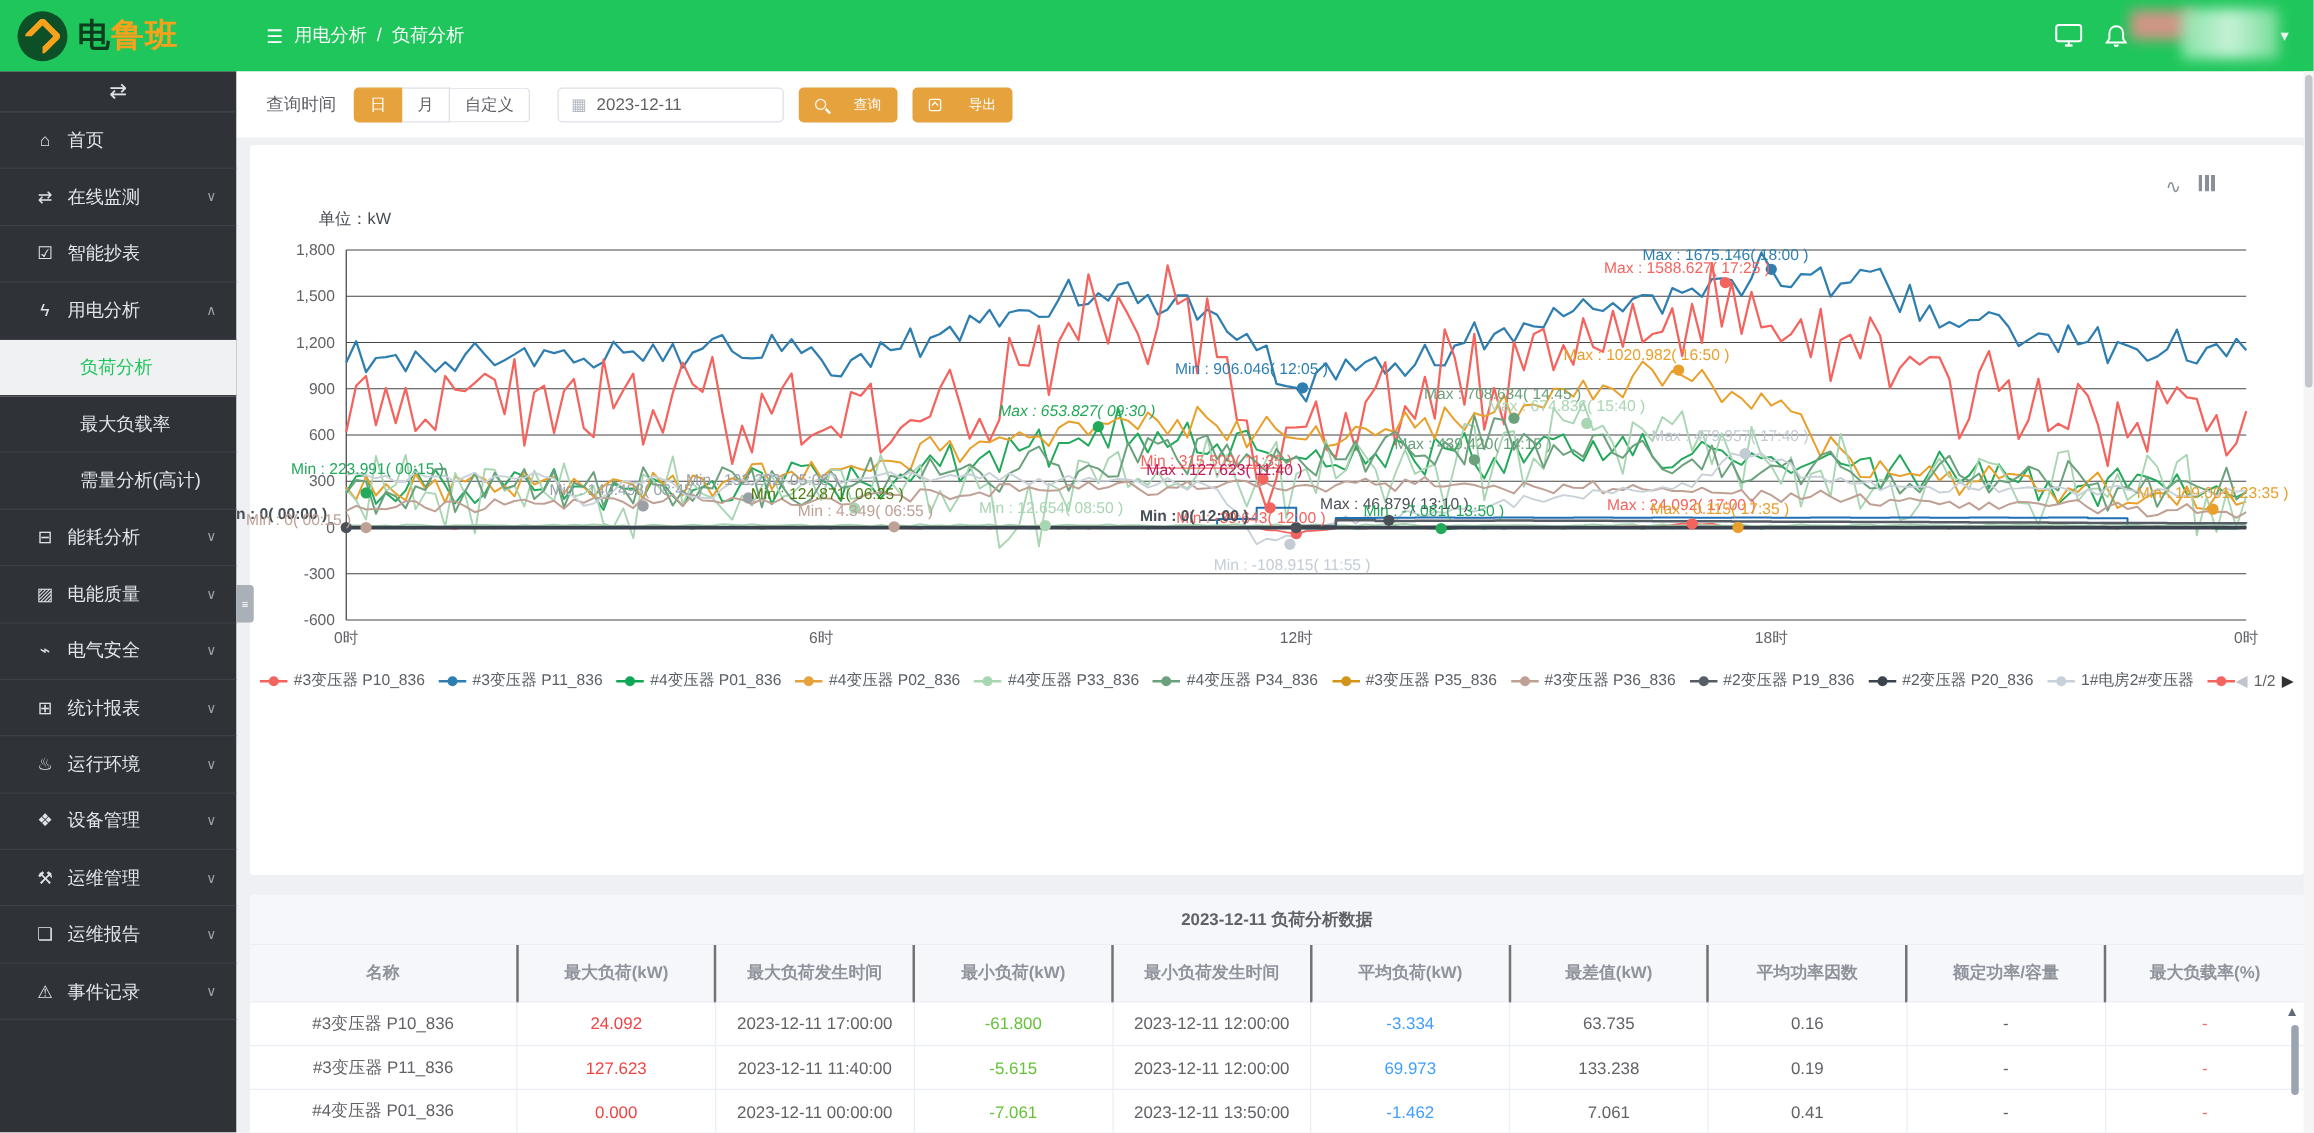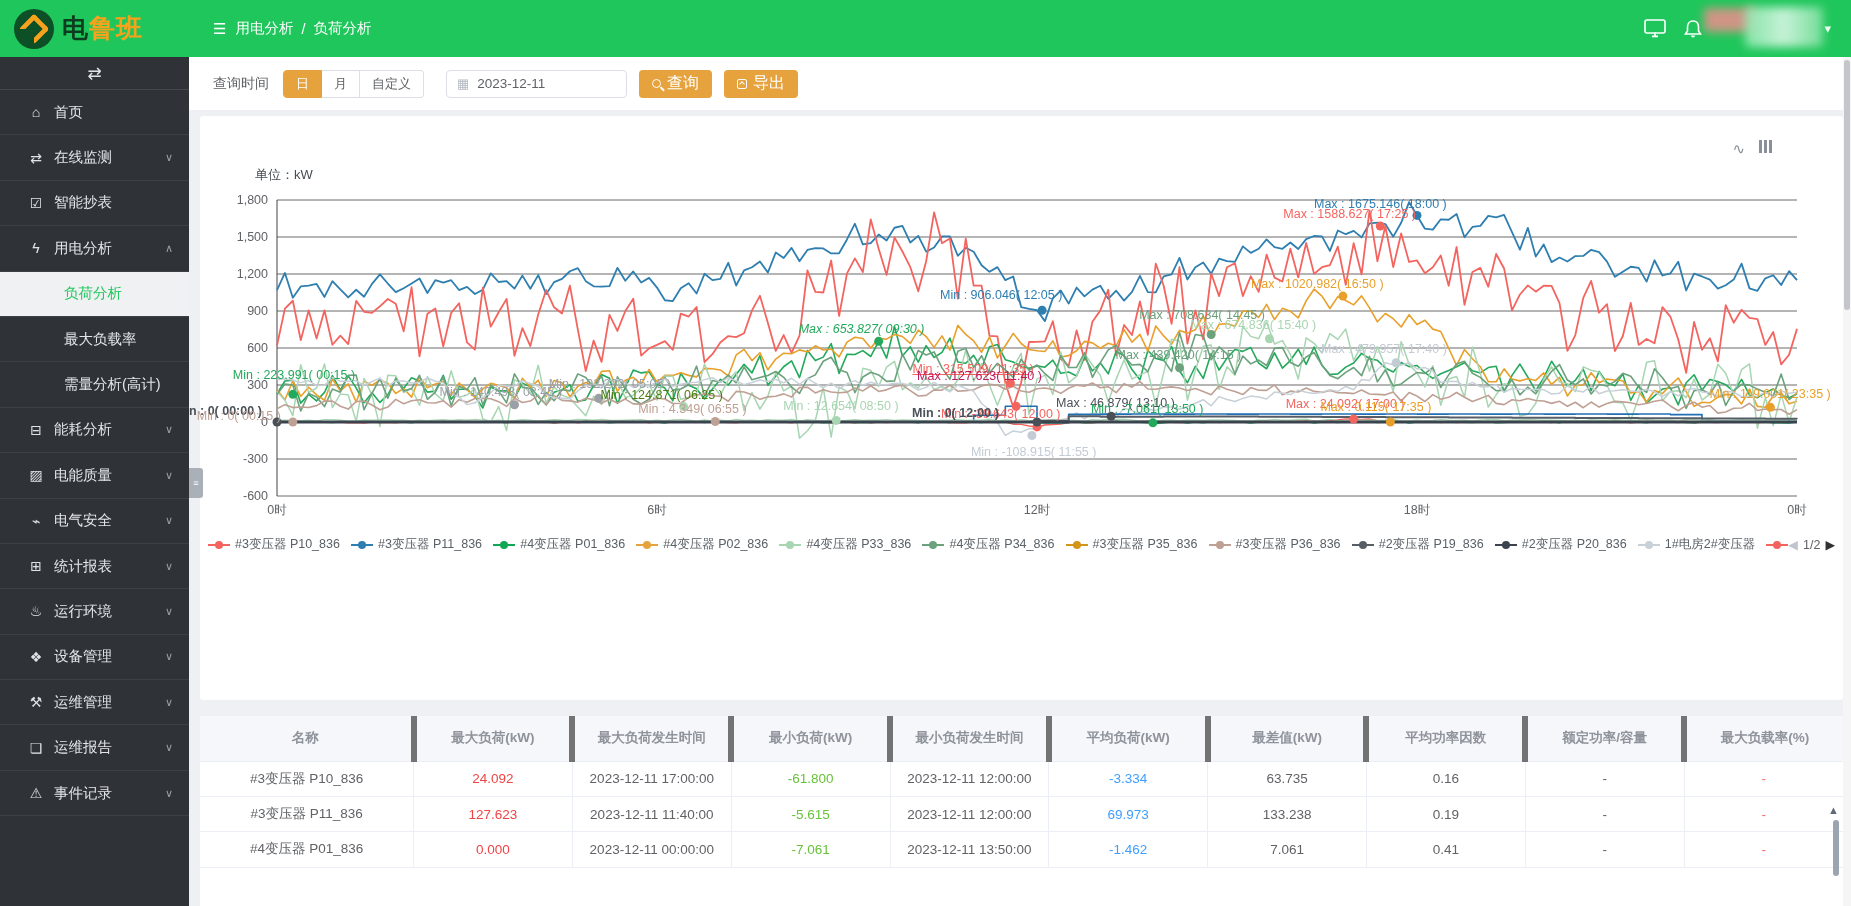--- a/index.html
+++ b/index.html
@@ -34,21 +34,21 @@
   
   .querybar { position:absolute; left:189px; top:57px; width:1654px; height:53px; background:#fff; display:flex; align-items:center; }
   .q-label { color:#606266; font-size:14px; margin-left:24px; margin-right:14px; }
   .seg { display:flex; }
   .seg .seg-btn { min-width:38px; padding:0 12px; height:28px; line-height:26px; text-align:center; font-size:13px; color:#606266; background:#fff; border:1px solid #dcdfe6; border-left-width:0; cursor:pointer; }
   .seg .seg-btn:first-child { border-left-width:1px; border-radius:4px 0 0 4px; }
   .seg .seg-btn:last-child { border-radius:0 4px 4px 0; }
   .seg .seg-btn.on { background:#e6a23c; border-color:#e6a23c; color:#fff; }
   .date-input { margin-left:22px; width:181px; height:28px; border:1px solid #dcdfe6; border-radius:4px; background:#fff; display:flex; align-items:center; font-size:13.5px; color:#606266; cursor:text; }
   .date-input .cal { color:#b4b9c2; margin:0 8px 0 10px; font-size:13px; }
-  .btn { height:28px; padding:0 13px; background:#e6a23c; color:#fff; font-size:16px; border:none; border-radius:4px; margin-left:12px; display:flex; align-items:center; gap:6px; cursor:pointer; }
+  .btn { height:28px; padding:0 13px; background:#e6a23c; color:#fff; font-size:11px; border:none; border-radius:4px; margin-left:12px; display:flex; align-items:center; gap:22px; cursor:pointer; }
   .search-ic { width:9px; height:9px; border:1.5px solid #fff; border-radius:50%; position:relative; display:inline-block; }
   .search-ic::after { content:""; position:absolute; width:5px; height:1.5px; background:#fff; transform:rotate(45deg); left:7px; top:8px; }
   .export-ic { width:10px; height:10px; border:1.5px solid #fff; border-radius:2px; position:relative; display:inline-block; }
   .export-ic::after { content:""; position:absolute; left:2px; top:2px; width:3px; height:3px; border-top:1.5px solid #fff; border-right:1.5px solid #fff; transform:rotate(-45deg); }
 
   .chart-card { position:absolute; left:200px; top:116px; width:1643px; height:584px; background:#fff; border-radius:3px; }
   .unit { position:absolute; left:55px; top:50px; font-size:13px; color:#464c52; }
   .toolbox { position:absolute; right:70px; top:24px; display:flex; gap:14px; color:#8a9099; font-size:15px; }
   .toolbox span { cursor:pointer; }
   .bar-ic { display:inline-block; width:14px; height:13px; background:linear-gradient(90deg,#8a9099 0 3px,transparent 3px 5px,#8a9099 5px 8px,transparent 8px 10px,#8a9099 10px 13px,transparent 13px); }
@@ -58,21 +58,21 @@
   .lg-mark { width:22px; height:2px; position:relative; }
   .lg-mark i { position:absolute; left:7px; top:-3px; width:8px; height:8px; border-radius:50%; }
   .lg-label { font-size:12.5px; color:#5a6066; }
   .lg-pg { display:flex; align-items:center; gap:5px; font-size:12.5px; color:#606266; }
   .lg-pg .prev { color:#c0c4cc; cursor:pointer; }
   .lg-pg .next { color:#303133; cursor:pointer; }
 
   .table-card { position:absolute; left:200px; top:716px; width:1643px; height:190px; background:#fff; border-radius:3px 3px 0 0; overflow:hidden; }
   .tbl-title { height:40px; line-height:40px; text-align:center; font-size:13.5px; color:#606266; background:#f5f7fa; border-bottom:1px solid #ebeef5; font-weight:bold; }
   table { width:100%; border-collapse:collapse; table-layout:fixed; }
-  th { height:45px; background:#f5f7fa; color:#8f939b; font-size:13.5px; font-weight:bold; border-bottom:1px solid #ebeef5; border-right:6px solid #737373; }
+  th { height:45px; background:#f5f7fa; color:#8f939b; font-size:13.5px; font-weight:bold; border-bottom:1px solid #ebeef5; border-right:2px solid #737373; }
   th:last-child { border-right:none; }
   td { height:35.4px; text-align:center; font-size:13.5px; color:#606266; border-bottom:1px solid #ebeef5; border-right:1px solid #ebeef5; background:#fff; }
   td:last-child { border-right:none; }
   td.vmax { color:#ef4444; } td.vmin { color:#67c23a; } td.vavg { color:#409eff; } td.vdashr { color:#f56c6c; }
   th:first-child, td:first-child { width:13%; }
 
   .drawer-handle { position:absolute; left:189px; top:468px; width:14px; height:30px; background:#aab0b8; border-radius:0 3px 3px 0; display:flex; align-items:center; justify-content:center; color:#fff; font-size:9px; cursor:pointer; z-index:25; }
   .page-scroll { position:absolute; right:0; top:57px; width:8px; height:849px; background:#f5f5f5; z-index:40; }
   .page-thumb { position:absolute; right:1px; top:3px; width:6px; height:250px; background:#c4c6cc; border-radius:3px; }
   .tbl-scroll-up { position:absolute; right:4px; top:88px; color:#5f6b78; font-size:11px; cursor:pointer; }
@@ -398,20 +398,21 @@
       </div>
     <div class="lg-pg">
       <span class="prev">◀</span>
       <span>1/2</span>
       <span class="next">▶</span>
     </div>
   </div>
 </div>
 
 <div class="table-card">
+  <div class="tbl-title">2023-12-11 负荷分析数据</div>
   <table>
     <thead>
         <tr id="tbl-head">
           <th>名称</th>
           <th>最大负荷(kW)</th>
           <th>最大负荷发生时间</th>
           <th>最小负荷(kW)</th>
           <th>最小负荷发生时间</th>
           <th>平均负荷(kW)</th>
           <th>最差值(kW)</th>

